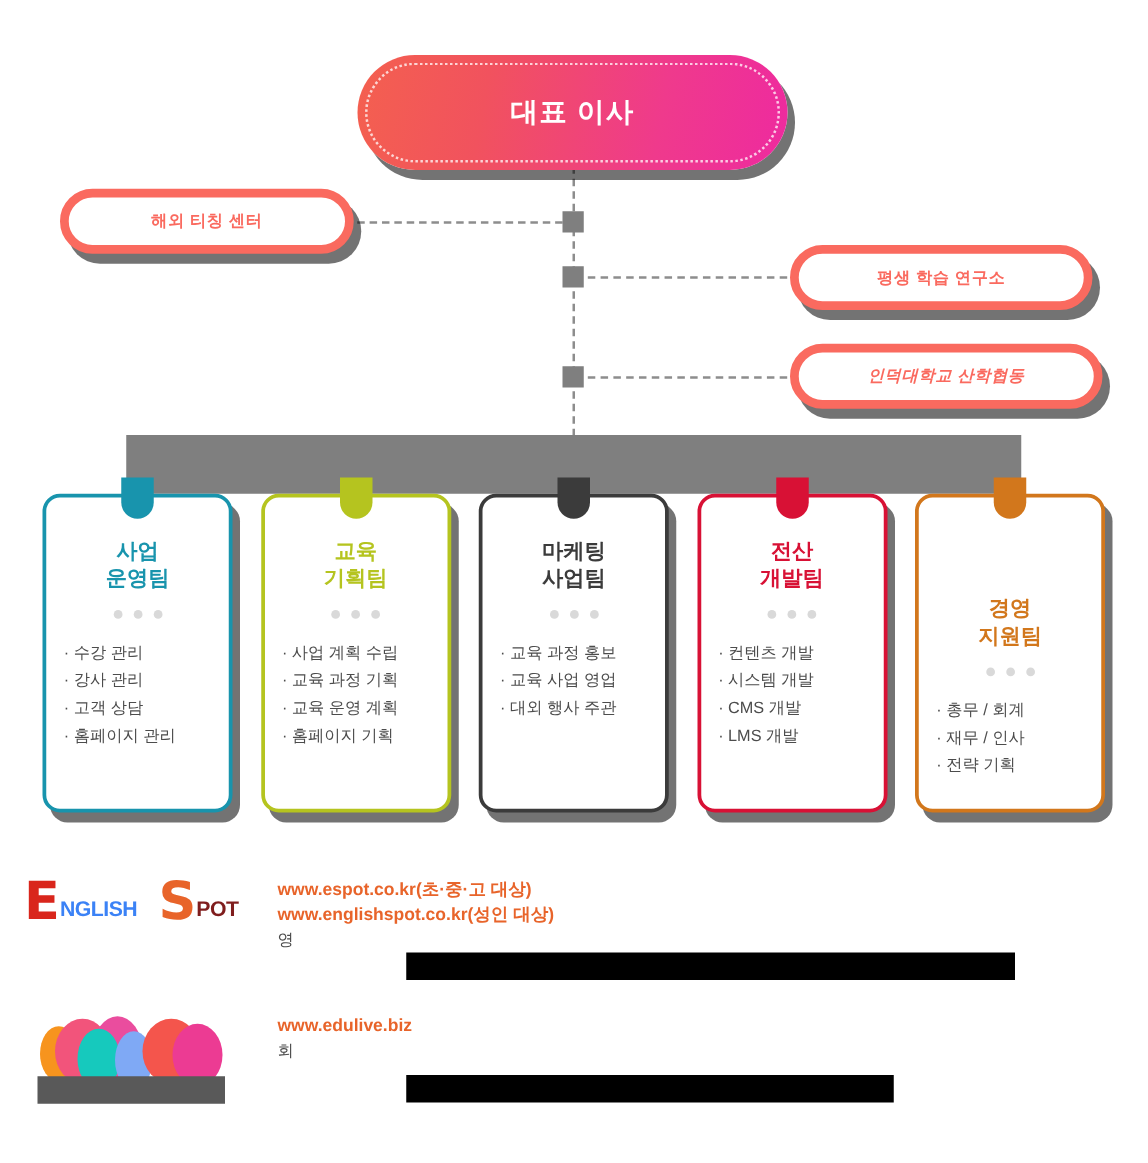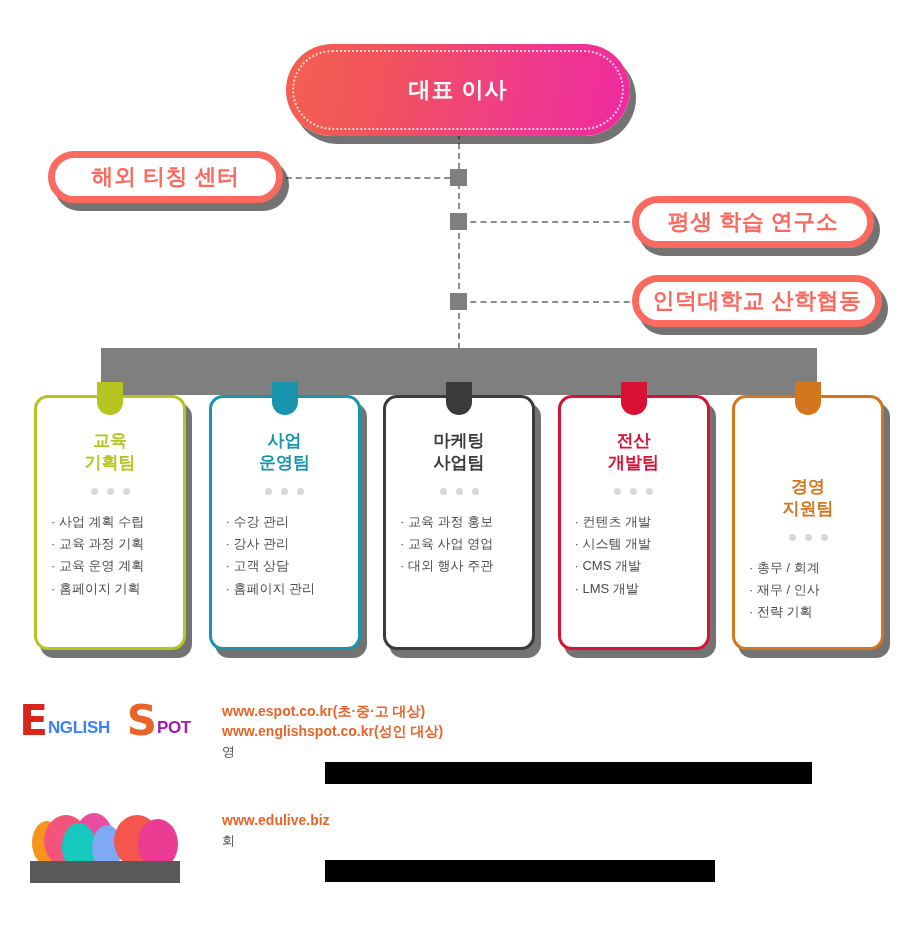--- a/index.html
+++ b/index.html
@@ -78,21 +78,21 @@
     background: #ffffff;
     border: 7px solid #fa6a5f;
     border-radius: 40px;
     display: flex;
     align-items: center;
     justify-content: center;
     box-shadow: 6px 8px 0 rgba(0,0,0,0.55);
   }
   .pill-label {
     color: #fa6a5f;
-    font-size: 22px;
+    font-size: 13px;
     font-weight: bold;
     white-space: nowrap;
     letter-spacing: 0.5px;
   }
   .pill.left-pill { left: 48px;  top: 151px; width: 235px; height: 52px; }
   .pill.r1        { left: 632px; top: 196px; width: 242px; height: 52px; text-align: center; }
   .pill.r2        { left: 632px; top: 275px; width: 250px; height: 52px; }
 
   
   .bus-bar {
@@ -201,21 +201,21 @@
   .es-big.e-red { color: #d9261c; }
   .es-big.s-orange { color: #e8642a; }
   .es-rest {
     font-size: 17px;
     font-weight: bold;
     line-height: 1;
     letter-spacing: -0.4px;
     padding-bottom: 2px;
   }
   .es-rest.red { color: #3b82f6; }
-  .es-rest.orange { color: #a21caf; }
+  .es-rest.orange { color: #7f1d1d; }
 
   
   .blob-logo {
     position: relative;
     width: 150px; height: 70px;
   }
   .blob {
     position: absolute;
     border-radius: 50%;
     filter: blur(0.3px);
@@ -268,59 +268,59 @@
   <div class="ceo-box">
     <span class="ceo-label">대표 이사</span>
   </div>
 
   <div class="pill left-pill" style="border-color: rgb(250, 106, 95);">
     <span class="pill-label" style="color: rgb(250, 106, 95);">해외 티칭 센터</span>
   </div>
   <div class="pill r1" style="border-color: rgb(250, 106, 95);">
     <span class="pill-label" style="color: rgb(250, 106, 95);">평생 학습 연구소</span>
   </div>
-  <div class="pill r2" style="border-color: rgb(250, 106, 95);">
+  <div class="pill r2" style="border-color: rgb(250, 106, 95); font-style: italic;">
     <span class="pill-label" style="color: rgb(250, 106, 95);">인덕대학교 산학협동</span>
   </div>
 
   <div class="bus-bar" style="background: rgb(127, 127, 127);"></div>
 
   <div class="cards-row">
+
+    <div class="team-card" style="border-color: rgb(24, 148, 173);">
+      <div class="card-tab" style="background: rgb(24, 148, 173);"></div>
+      <div class="card-title" style="color: rgb(24, 148, 173);">사업
+운영팀</div>
+      <div class="dot-sep">
+          <span></span>
+          <span></span>
+          <span></span>
+        </div>
+      <ul class="card-items">
+        <li>수강 관리</li>
+        <li>강사 관리</li>
+        <li>고객 상담</li>
+        <li>홈페이지 관리</li>
+      </ul>
+    </div>
 
     <div class="team-card" style="border-color: rgb(181, 196, 31);">
       <div class="card-tab" style="background: rgb(181, 196, 31);"></div>
       <div class="card-title" style="color: rgb(181, 196, 31);">교육
 기획팀</div>
       <div class="dot-sep">
           <span></span>
           <span></span>
           <span></span>
         </div>
       <ul class="card-items">
         <li>사업 계획 수립</li>
         <li>교육 과정 기획</li>
         <li>교육 운영 계획</li>
         <li>홈페이지 기획</li>
-      </ul>
-    </div>
-
-    <div class="team-card" style="border-color: rgb(24, 148, 173);">
-      <div class="card-tab" style="background: rgb(24, 148, 173);"></div>
-      <div class="card-title" style="color: rgb(24, 148, 173);">사업
-운영팀</div>
-      <div class="dot-sep">
-          <span></span>
-          <span></span>
-          <span></span>
-        </div>
-      <ul class="card-items">
-        <li>수강 관리</li>
-        <li>강사 관리</li>
-        <li>고객 상담</li>
-        <li>홈페이지 관리</li>
       </ul>
     </div>
 
     <div class="team-card" style="border-color: rgb(59, 59, 59);">
       <div class="card-tab" style="background: rgb(59, 59, 59);"></div>
       <div class="card-title" style="color: rgb(59, 59, 59);">마케팅
 사업팀</div>
       <div class="dot-sep">
           <span></span>
           <span></span>

